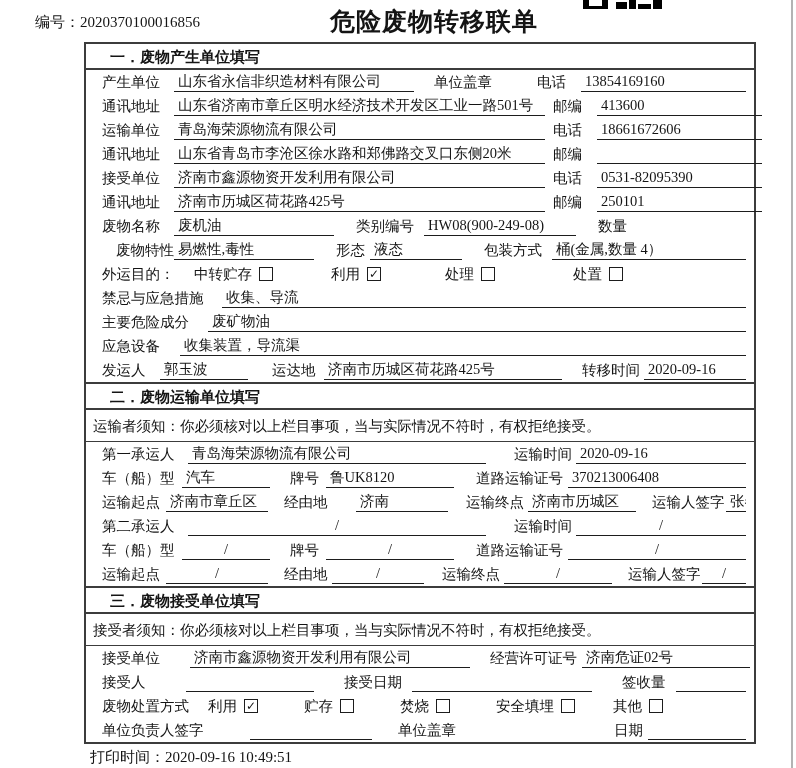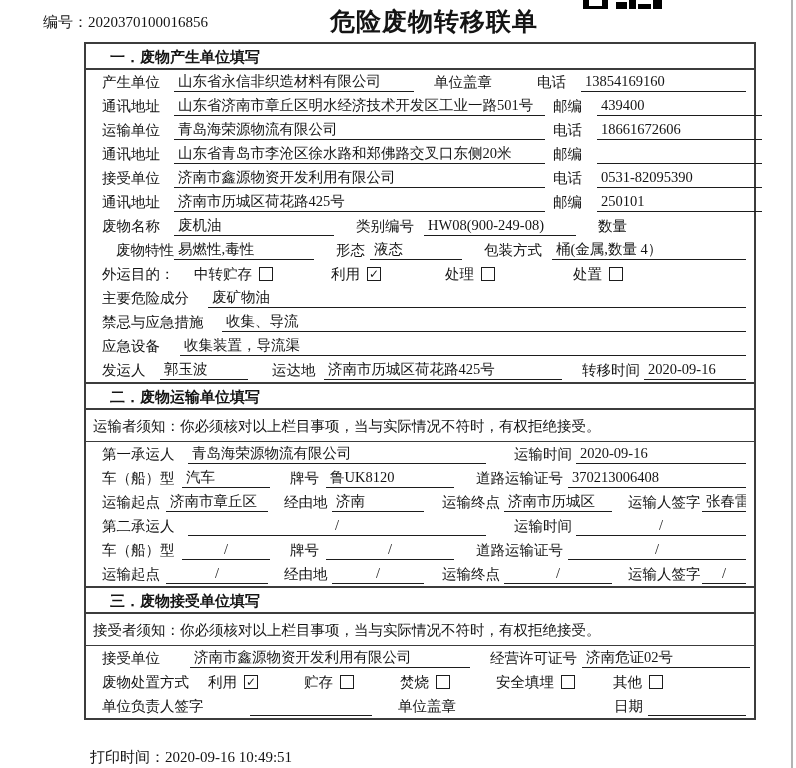--- a/index.html
+++ b/index.html
@@ -2,21 +2,21 @@
 <html><head>
 <meta charset="utf-8">
 <style>
   html,body{margin:0;padding:0;}
   body{
     width:796px;height:768px;position:relative;overflow:hidden;
     background:#ffffff;color:#141414;
     font-family:"Liberation Serif","DejaVu Serif",serif;
   }
   
-  .serial{position:absolute;left:43px;top:13px;font-size:15px;white-space:nowrap;}
+  .serial{position:absolute;left:35px;top:13px;font-size:15px;white-space:nowrap;}
   .title{
     position:absolute;left:330px;top:5px;font-size:25px;font-weight:bold;
     font-family:"Liberation Sans","DejaVu Sans",sans-serif;letter-spacing:1px;white-space:nowrap;
   }
   .qr{position:absolute;left:583px;top:0;width:80px;height:9px;}
   .qr div{position:absolute;background:#000;}
   .qr .b1{left:0;top:0;width:6px;height:9px;}
   .qr .b2{left:0;top:6px;width:25px;height:3px;}
   .qr .b3{left:19px;top:0;width:6px;height:9px;}
   .qr .b4{left:33px;top:2px;width:11px;height:7px;}
@@ -88,21 +88,21 @@
       <span class="txt">单位盖章</span>
       <span class="gap flex"></span>
       <span class="lbl" style="width: 44px;">电话</span>
       <span class="val" style="width: 165px;">13854169160</span>
     </div>
     <div class="row">
       <span class="lbl" style="width: 72px;">通讯地址</span>
       <span class="val" style="width: 371px;">山东省济南市章丘区明水经济技术开发区工业一路501号</span>
       <span class="gap flex"></span>
       <span class="lbl" style="width: 44px;">邮编</span>
-      <span class="val" style="width: 165px;">439400</span>
+      <span class="val" style="width: 165px;">413600</span>
     </div>
     <div class="row">
       <span class="lbl" style="width: 72px;">运输单位</span>
       <span class="val" style="width: 371px;">青岛海荣源物流有限公司</span>
       <span class="gap flex"></span>
       <span class="lbl" style="width: 44px;">电话</span>
       <span class="val" style="width: 165px;">18661672606</span>
     </div>
     <div class="row">
       <span class="lbl" style="width: 72px;">通讯地址</span>
@@ -161,28 +161,28 @@
         <span class="cb-lab">处理</span>
         <span class="box"></span>
       </span>
       <span class="gap" style="width: 78px;"></span>
       <span class="cb">
         <span class="cb-lab">处置</span>
         <span class="box"></span>
       </span>
     </div>
     <div class="row">
+      <span class="lbl" style="width: 114px;">禁忌与应急措施</span>
+      <span class="gap" style="width: 6px;"></span>
+      <span class="val fill">收集、导流</span>
+    </div>
+    <div class="row">
       <span class="lbl" style="width: 100px;">主要危险成分</span>
       <span class="gap" style="width: 6px;"></span>
       <span class="val fill">废矿物油</span>
-    </div>
-    <div class="row">
-      <span class="lbl" style="width: 114px;">禁忌与应急措施</span>
-      <span class="gap" style="width: 6px;"></span>
-      <span class="val fill">收集、导流</span>
     </div>
     <div class="row">
       <span class="lbl" style="width: 72px;">应急设备</span>
       <span class="gap" style="width: 6px;"></span>
       <span class="val fill">收集装置，导流渠</span>
     </div>
     <div class="row">
       <span class="lbl" style="width: 58px;">发运人</span>
       <span class="val" style="width: 88px;">郭玉波</span>
       <span class="gap" style="width: 16px;"></span>
@@ -209,21 +209,21 @@
       <span class="val" style="width: 128px;">鲁UK8120</span>
       <span class="gap" style="width: 14px;"></span>
       <span class="lbl" style="width: 92px;">道路运输证号</span>
       <span class="val fill">370213006408</span>
     </div>
     <div class="row">
       <span class="lbl" style="width: 64px;">运输起点</span>
       <span class="val" style="width: 102px;">济南市章丘区</span>
       <span class="gap" style="width: 8px;"></span>
       <span class="lbl" style="width: 48px;">经由地</span>
-      <span class="val" style="width: 92px;">济南</span>
+      <span class="val" style="width: 92px; margin-left: 24px;">济南</span>
       <span class="gap" style="width: 10px;"></span>
       <span class="lbl" style="width: 62px;">运输终点</span>
       <span class="val" style="width: 108px;">济南市历城区</span>
       <span class="gap" style="width: 8px;"></span>
       <span class="lbl" style="width: 74px;">运输人签字</span>
       <span class="val fill">张春雷</span>
     </div>
     <div class="row">
       <span class="lbl" style="width: 86px;">第二承运人</span>
       <span class="val ctr" style="width: 298px;">/</span>
@@ -259,20 +259,33 @@
     <div class="row">
       <span class="lbl" style="width: 72px;">接受单位</span>
       <span class="gap" style="width: 16px;"></span>
       <span class="val" style="width: 280px;">济南市鑫源物资开发利用有限公司</span>
       <span class="gap" style="width: 12px;"></span>
       <span class="lbl" style="width: 92px;">经营许可证号</span>
       <span class="val" style="width: 168px;">济南危证02号</span>
       <span class="gap flex"></span>
     </div>
     <div class="row">
+      <span class="lbl" style="width: 56px;">接受人</span>
+      <span class="gap" style="width: 28px;"></span>
+      <span class="val" style="width: 128px;"></span>
+      <span class="gap" style="width: 22px;"></span>
+      <span class="lbl" style="width: 62px;">接受日期</span>
+      <span class="gap" style="width: 6px;"></span>
+      <span class="val" style="width: 180px;"></span>
+      <span class="gap" style="width: 22px;"></span>
+      <span class="lbl" style="width: 48px;">签收量</span>
+      <span class="gap" style="width: 6px;"></span>
+      <span class="val fill"></span>
+    </div>
+    <div class="row">
       <span class="lbl" style="width: 92px;">废物处置方式</span>
       <span class="gap" style="width: 14px;"></span>
       <span class="cb">
         <span class="cb-lab">利用</span>
         <span class="box checked"></span>
       </span>
       <span class="gap" style="width: 46px;"></span>
       <span class="cb">
         <span class="cb-lab">贮存</span>
         <span class="box"></span>

